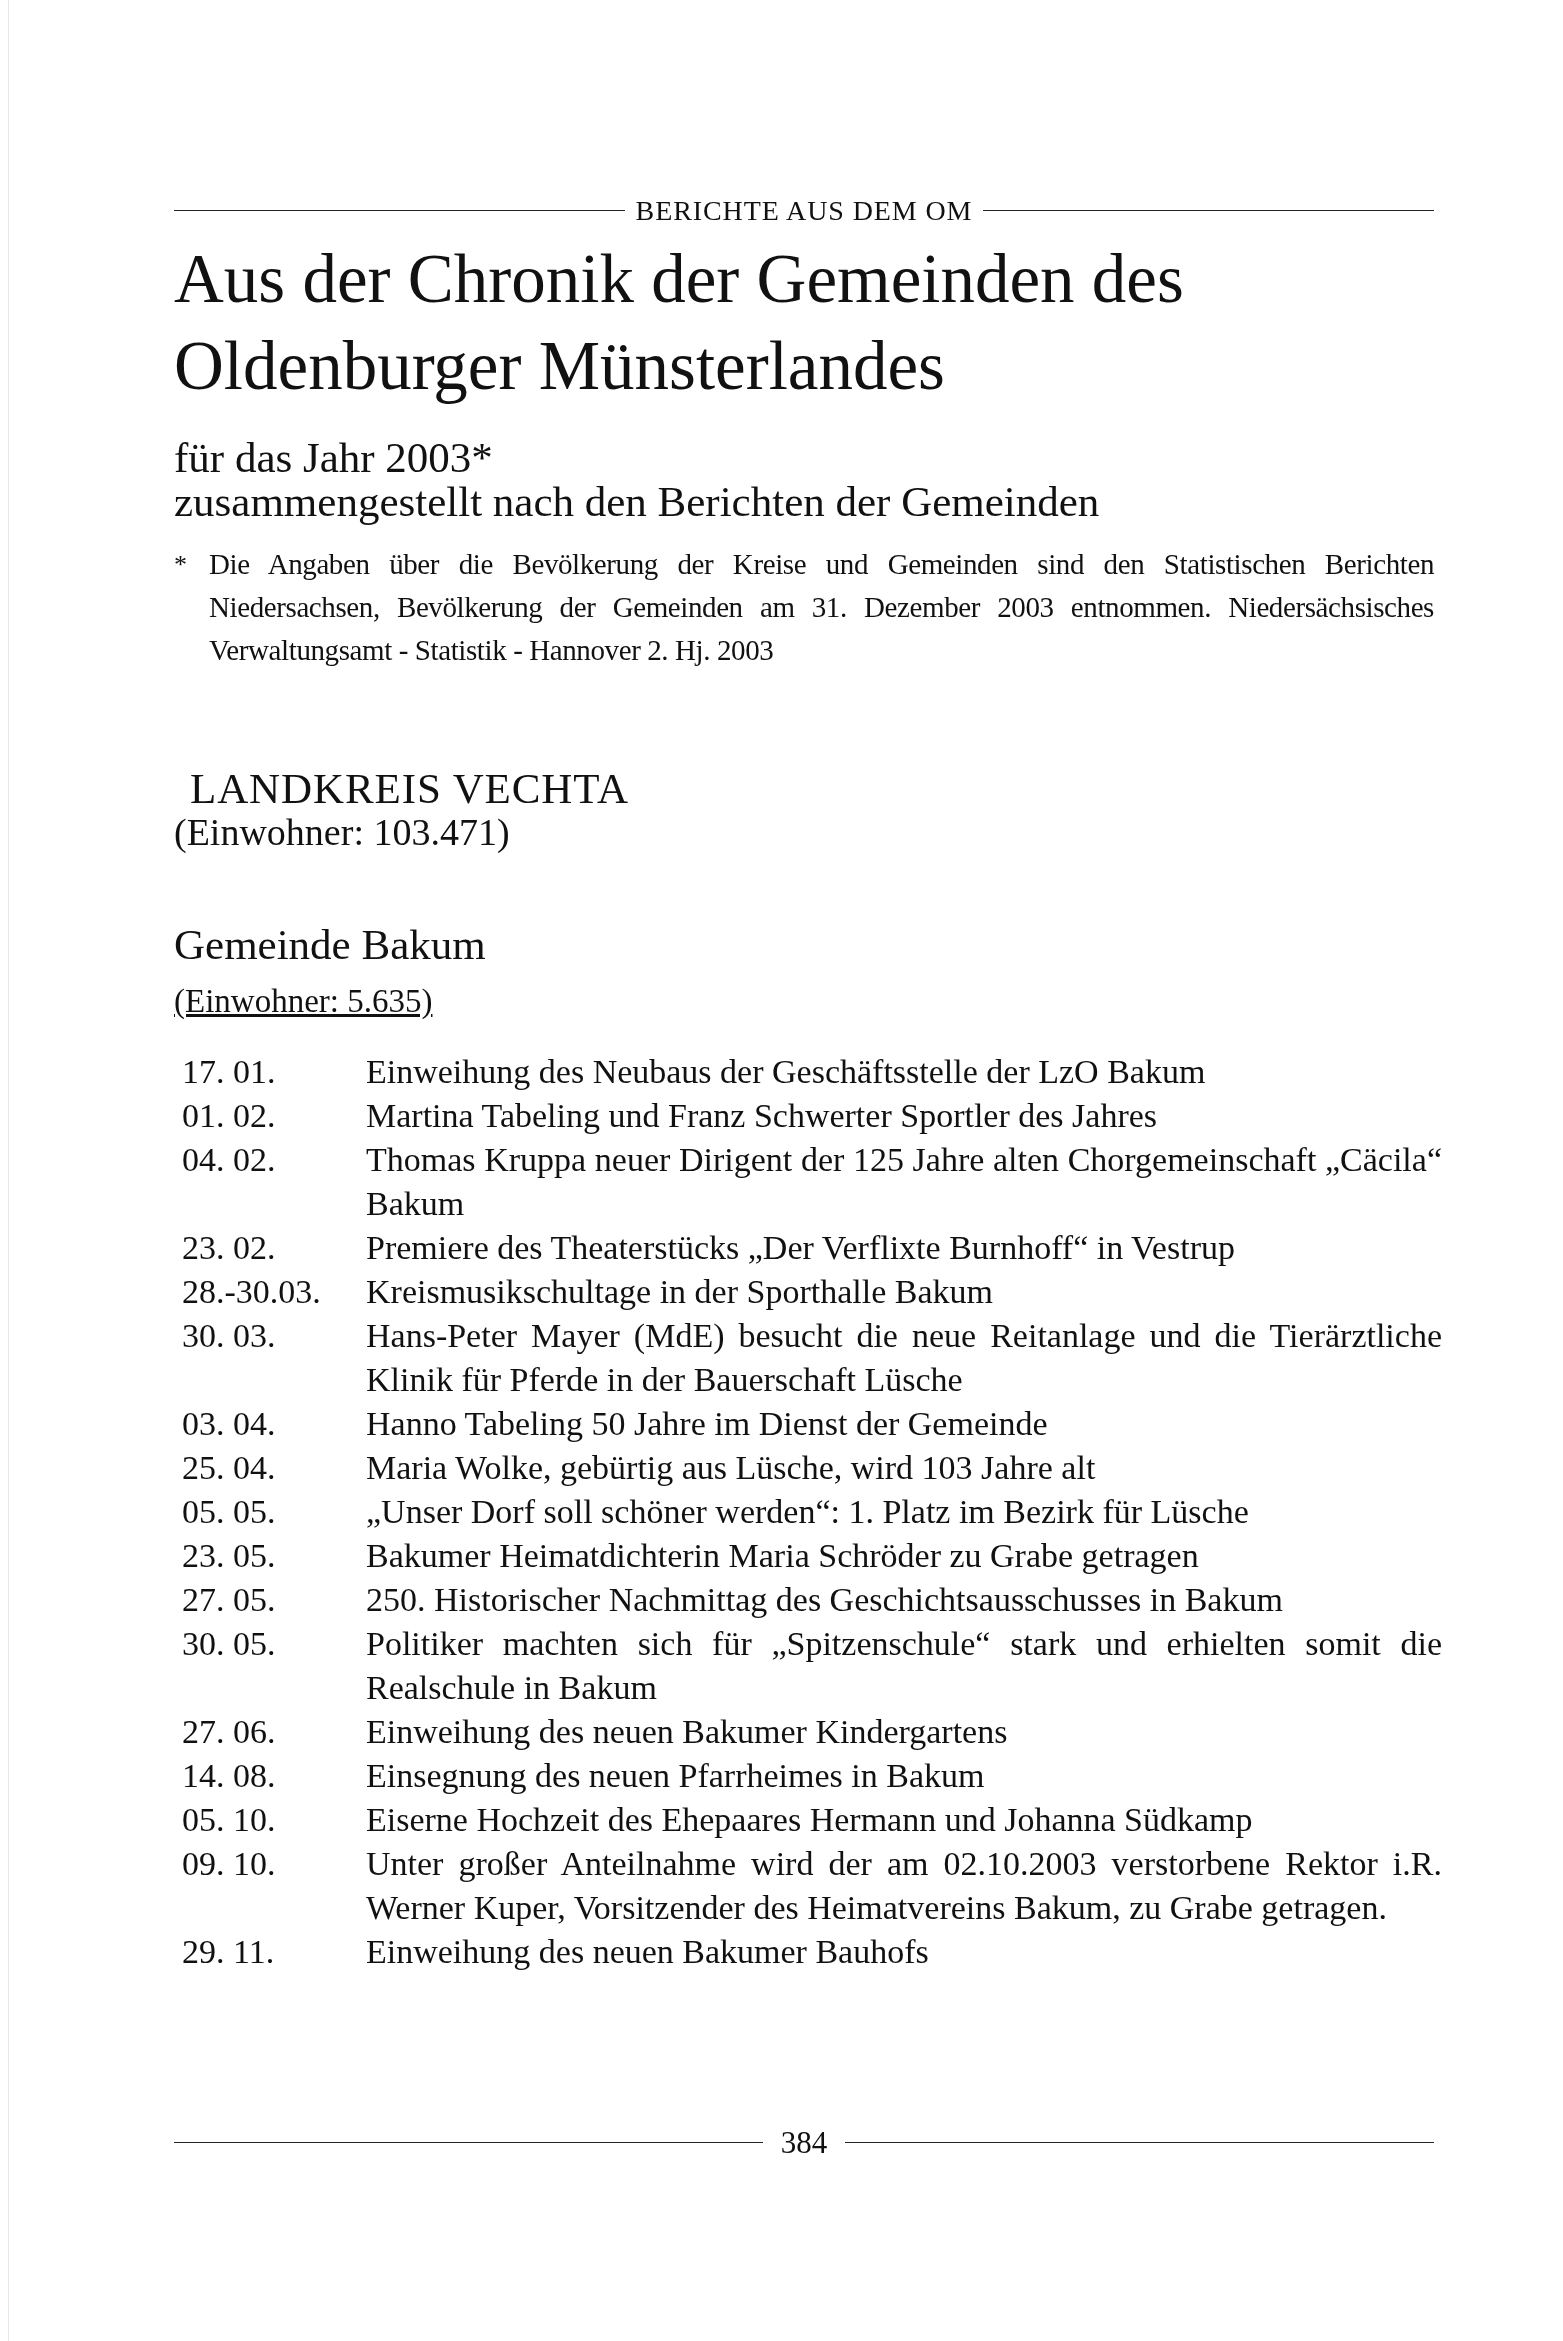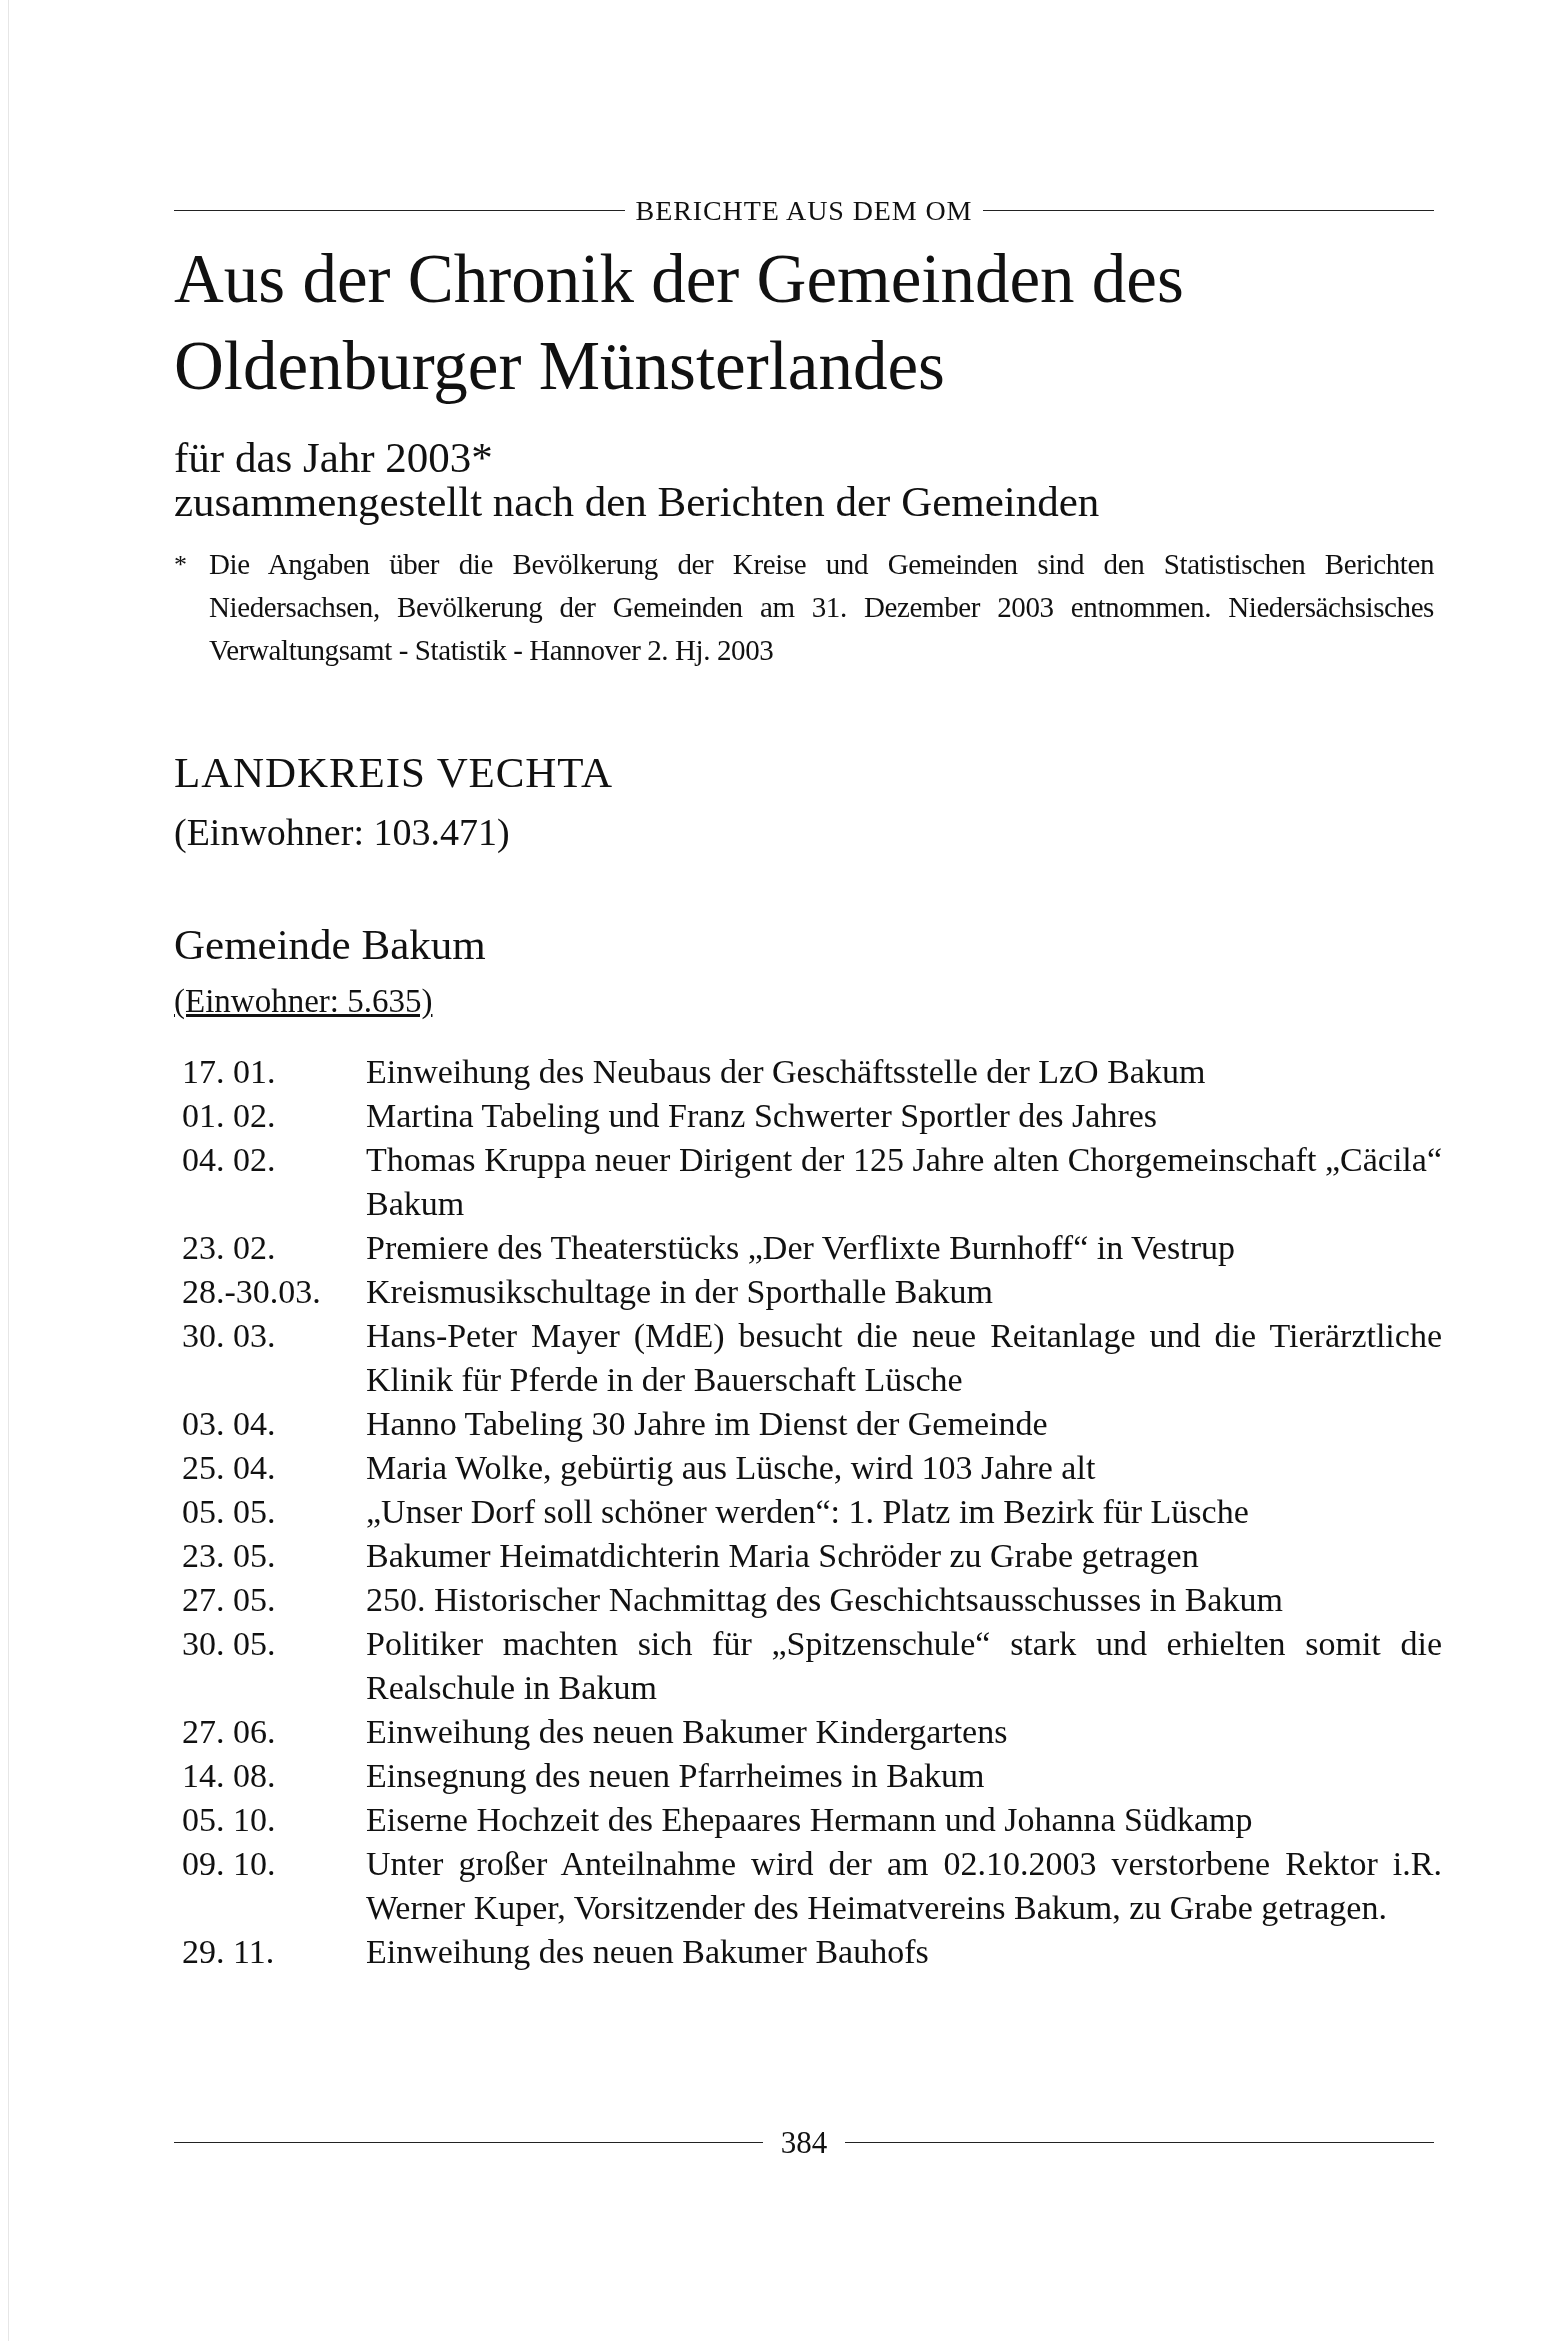--- a/index.html
+++ b/index.html
@@ -90,21 +90,21 @@
       text-align: justify;
       letter-spacing: -0.4px;
     }
     .district-title {
       position: absolute;
       top: 747px;
       left: 0;
       font-size: 43px;
       line-height: 52px;
       letter-spacing: 0.9px;
-      margin: 0;
+      margin: 16px;
       font-weight: normal;
     }
     .district-pop {
       position: absolute;
       top: 808px;
       left: 0;
       font-size: 38px;
       line-height: 49px;
     }
     .municipality-title {
@@ -210,21 +210,21 @@
     <li class="event">
         <span class="date">28.-30.03.</span>
         <span class="desc">Kreismusikschultage in der Sporthalle Bakum</span>
       </li>
     <li class="event">
         <span class="date">30. 03.</span>
         <span class="desc">Hans-Peter Mayer (MdE) besucht die neue Reitanlage und die Tierärztliche Klinik für Pferde in der Bauerschaft Lüsche</span>
       </li>
     <li class="event">
         <span class="date">03. 04.</span>
-        <span class="desc">Hanno Tabeling 30 Jahre im Dienst der Gemeinde</span>
+        <span class="desc">Hanno Tabeling 50 Jahre im Dienst der Gemeinde</span>
       </li>
     <li class="event">
         <span class="date">25. 04.</span>
         <span class="desc">Maria Wolke, gebürtig aus Lüsche, wird 103 Jahre alt</span>
       </li>
     <li class="event">
         <span class="date">05. 05.</span>
         <span class="desc">„Unser Dorf soll schöner werden“: 1. Platz im Bezirk für Lüsche</span>
       </li>
     <li class="event">

